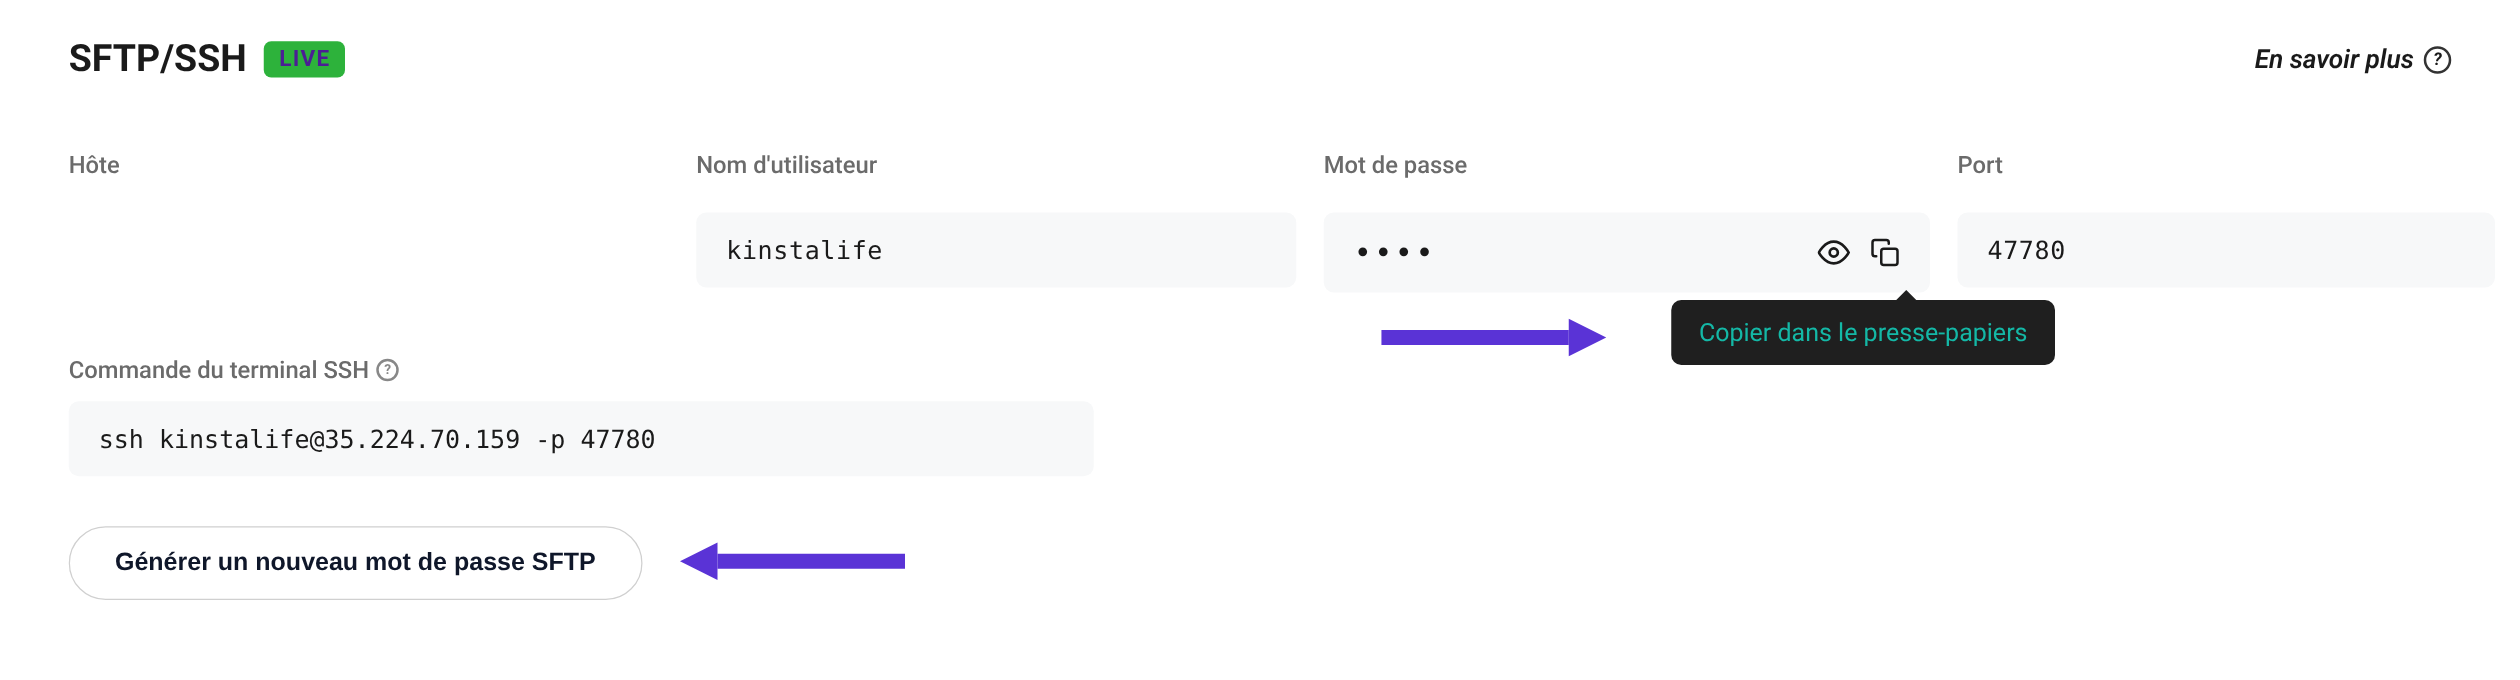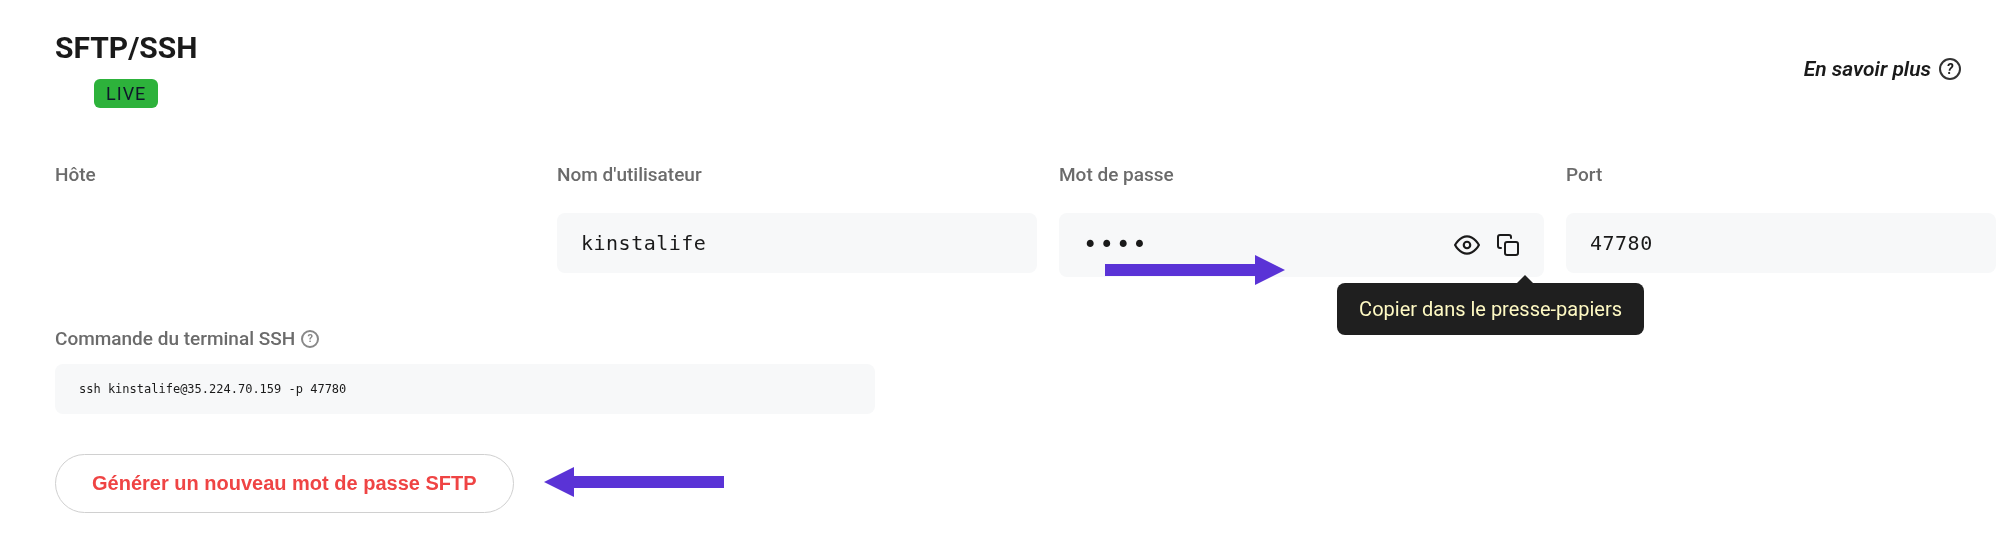--- a/index.html
+++ b/index.html
@@ -12,35 +12,34 @@
     .header {
       display: flex;
       justify-content: space-between;
       align-items: center;
       margin-bottom: 55px;
     }
     .header-left {
       display: flex;
       align-items: center;
       gap: 14px;
-      flex-direction: column;
     }
     .title {
       font-size: 30px;
       font-weight: 700;
       color: #1a1a1a;
     }
     .badge {
       display: inline-flex;
       align-items: center;
       justify-content: center;
       background: #2db23b;
-      color: #0f172a;
+      color: #4c1d95;
       font-size: 18px;
-      font-weight: 400;
+      font-weight: 700;
       letter-spacing: 1px;
       padding: 4px 12px;
       border-radius: 6px;
     }
     .learn-more {
       display: flex;
       align-items: center;
       gap: 8px;
       font-size: 21px;
       font-weight: 600;
@@ -125,44 +124,44 @@
       justify-content: center;
     }
     .ssh-section {
       margin-bottom: 40px;
     }
     .ssh-box {
       background: #f7f8f9;
       border-radius: 8px;
       padding: 18px 24px;
       font-family: "SF Mono", Menlo, Monaco, Consolas, monospace;
-      font-size: 12px;
+      font-size: 20px;
       color: #1a1a1a;
       max-width: 820px;
       margin-top: 14px;
     }
     .generate-btn {
       display: inline-flex;
       align-items: center;
       justify-content: center;
       padding: 17px 36px;
       border: 1px solid #d0d0d0;
       border-radius: 30px;
       background: #fff;
       font-size: 20px;
       font-weight: 600;
-      color: #ef4444;
+      color: #0f172a;
       cursor: pointer;
     }
     .tooltip {
       position: absolute;
       top: 70px;
       right: -100px;
       background: #1f1f1f;
-      color: #fef9c3;
+      color: #14b8a6;
       padding: 14px 22px;
       border-radius: 8px;
       font-size: 20px;
       font-weight: 400;
       white-space: nowrap;
       font-family: -apple-system, BlinkMacSystemFont, "Segoe UI", Roboto, sans-serif;
     }
     .tooltip::before {
       content: "";
       position: absolute;

